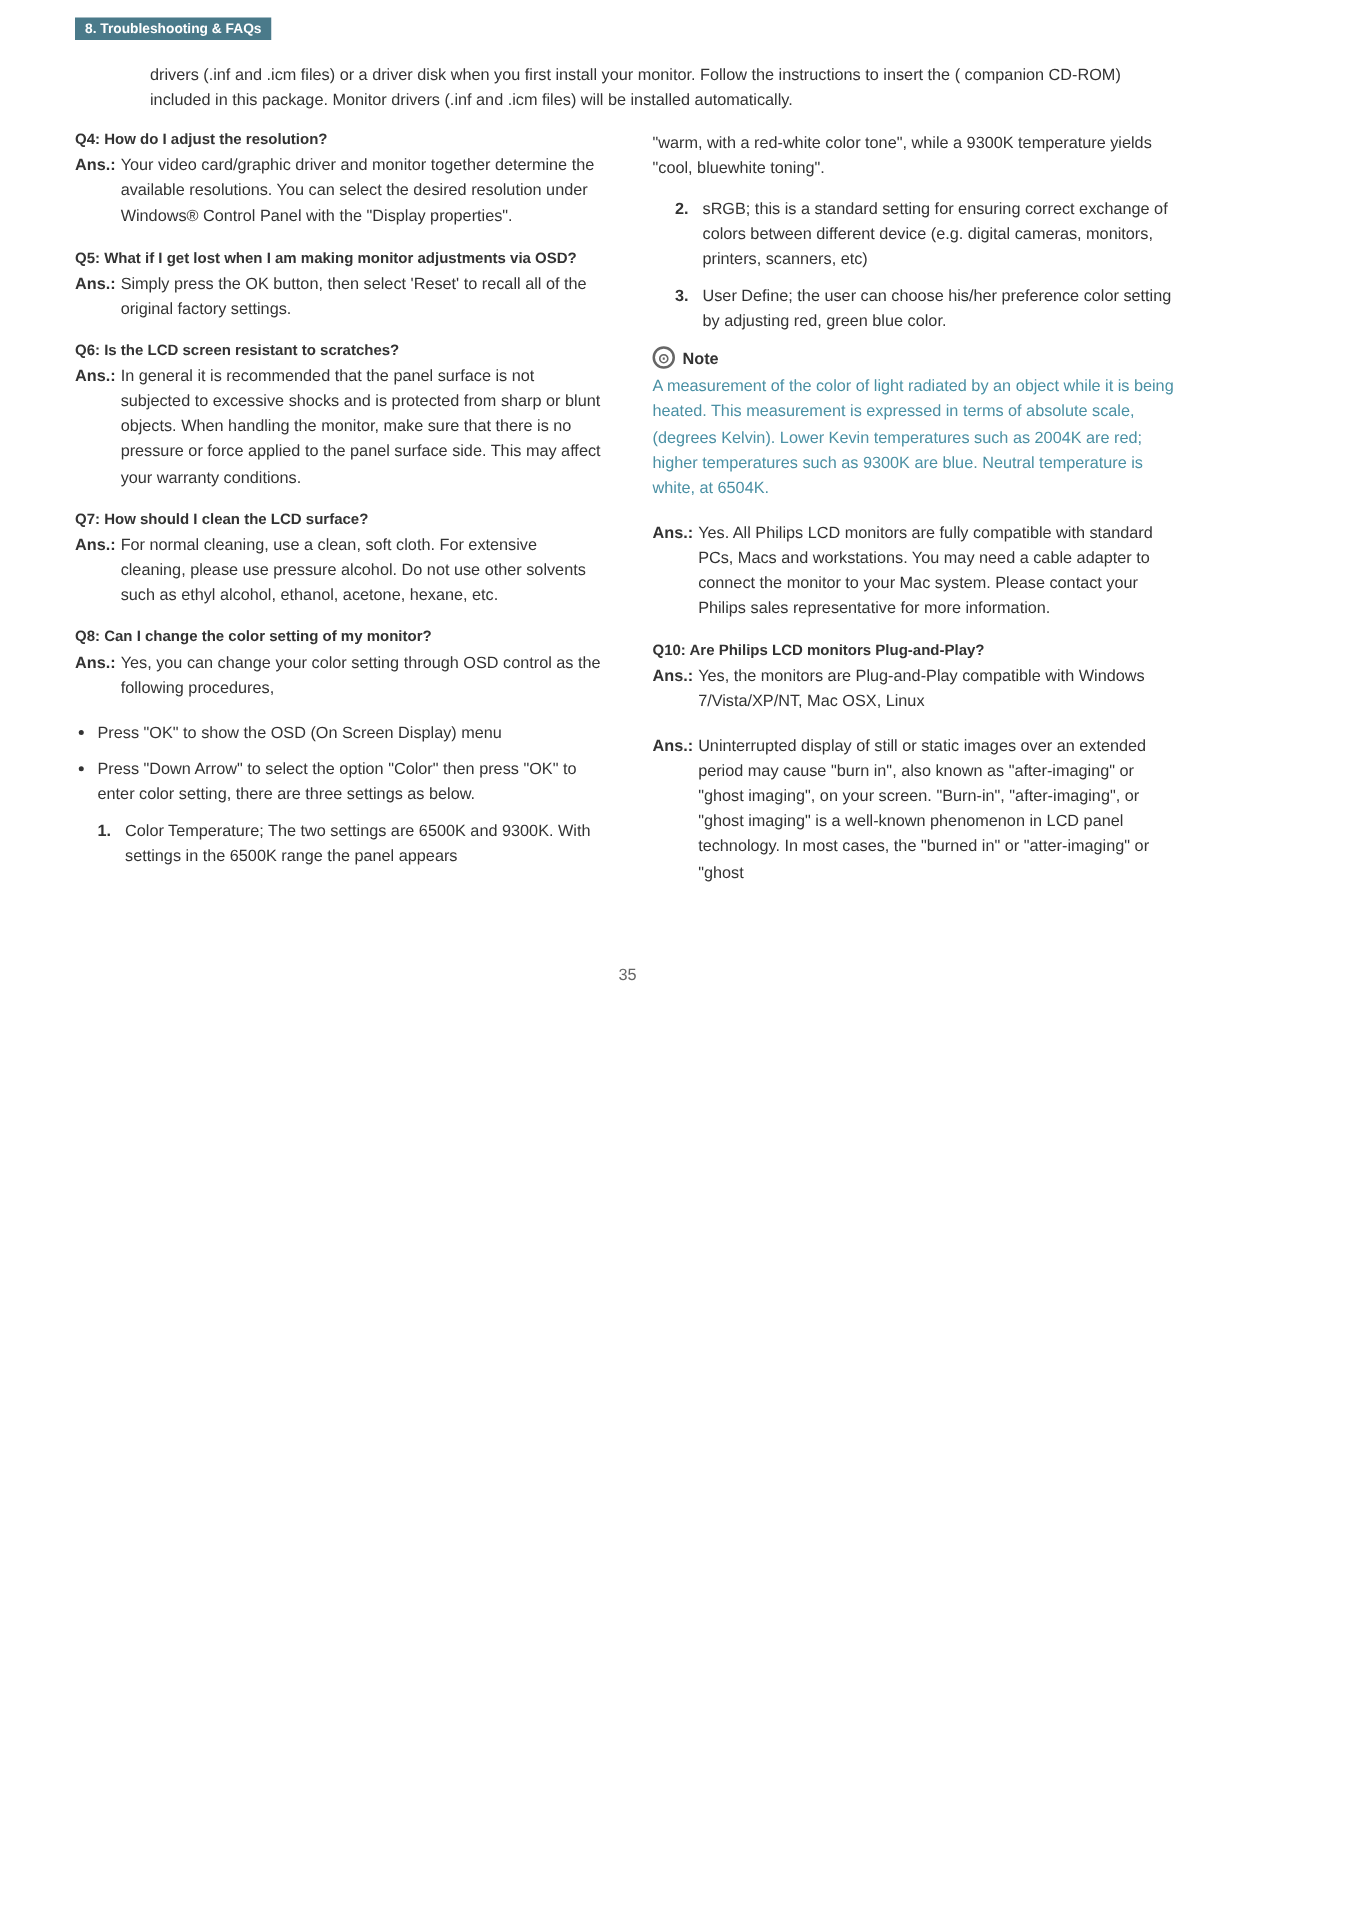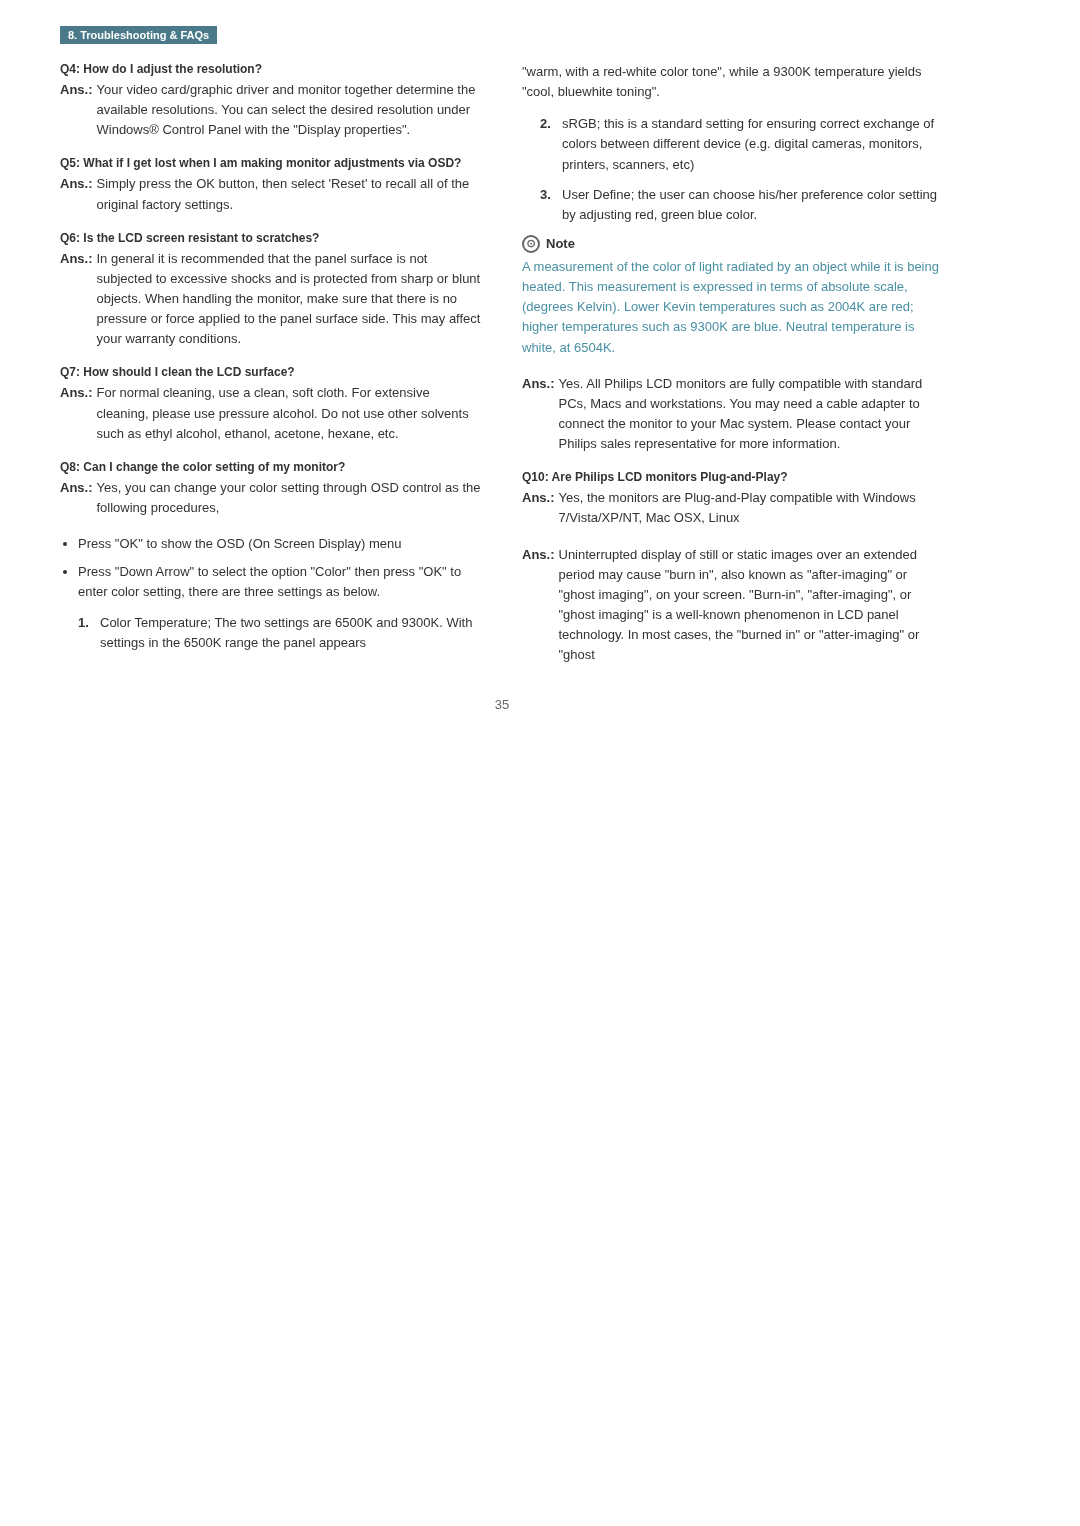--- a/index.html
+++ b/index.html
@@ -10,21 +10,21 @@
       color: #333333;
       width: 1080px;
       min-height: 1526px;
       padding: 0;
     }
 
     .page-container {
       width: 1004px;
       min-height: 1526px;
       background: #ffffff;
-      padding: 26px 60px 60px 60px;
+      padding: 14px 60px 60px 60px;
       position: relative;
     }
 
     .section-header {
       background: #4a7a8a;
       color: #ffffff;
       font-size: 11px;
       font-weight: bold;
       padding: 3px 8px;
       margin-bottom: 18px;
@@ -132,39 +132,40 @@
     .note-text {
       color: #4a90a4;
       font-size: 13px;
       line-height: 1.55;
     }
 
     .page-number {
       text-align: center;
       font-size: 13px;
       color: #666;
-      margin-top: 16px;
+      margin-top: 48px;
     }
 
     .intro-text {
       font-size: 13px;
       line-height: 1.55;
       margin-bottom: 14px;
       margin-left: 60px;
     }
   </style>
 </head>
 <body>
 
 <div class="page-container">
 
   <div>
     <span class="section-header">8. Troubleshooting &amp; FAQs</span>
   </div>
 
+  <p class="intro-text">drivers (.inf and .icm files) or a driver disk when you first install your monitor. Follow the instructions to insert the ( companion CD-ROM) included in this package. Monitor drivers (.inf and .icm files) will be installed automatically.</p>
 
   <div class="two-col">
 
     <div class="col-left">
 
       <div class="qa-block">
         <div class="question">
           <span>Q4:  How do I adjust the resolution?</span>
         </div>
         <div class="answer">

